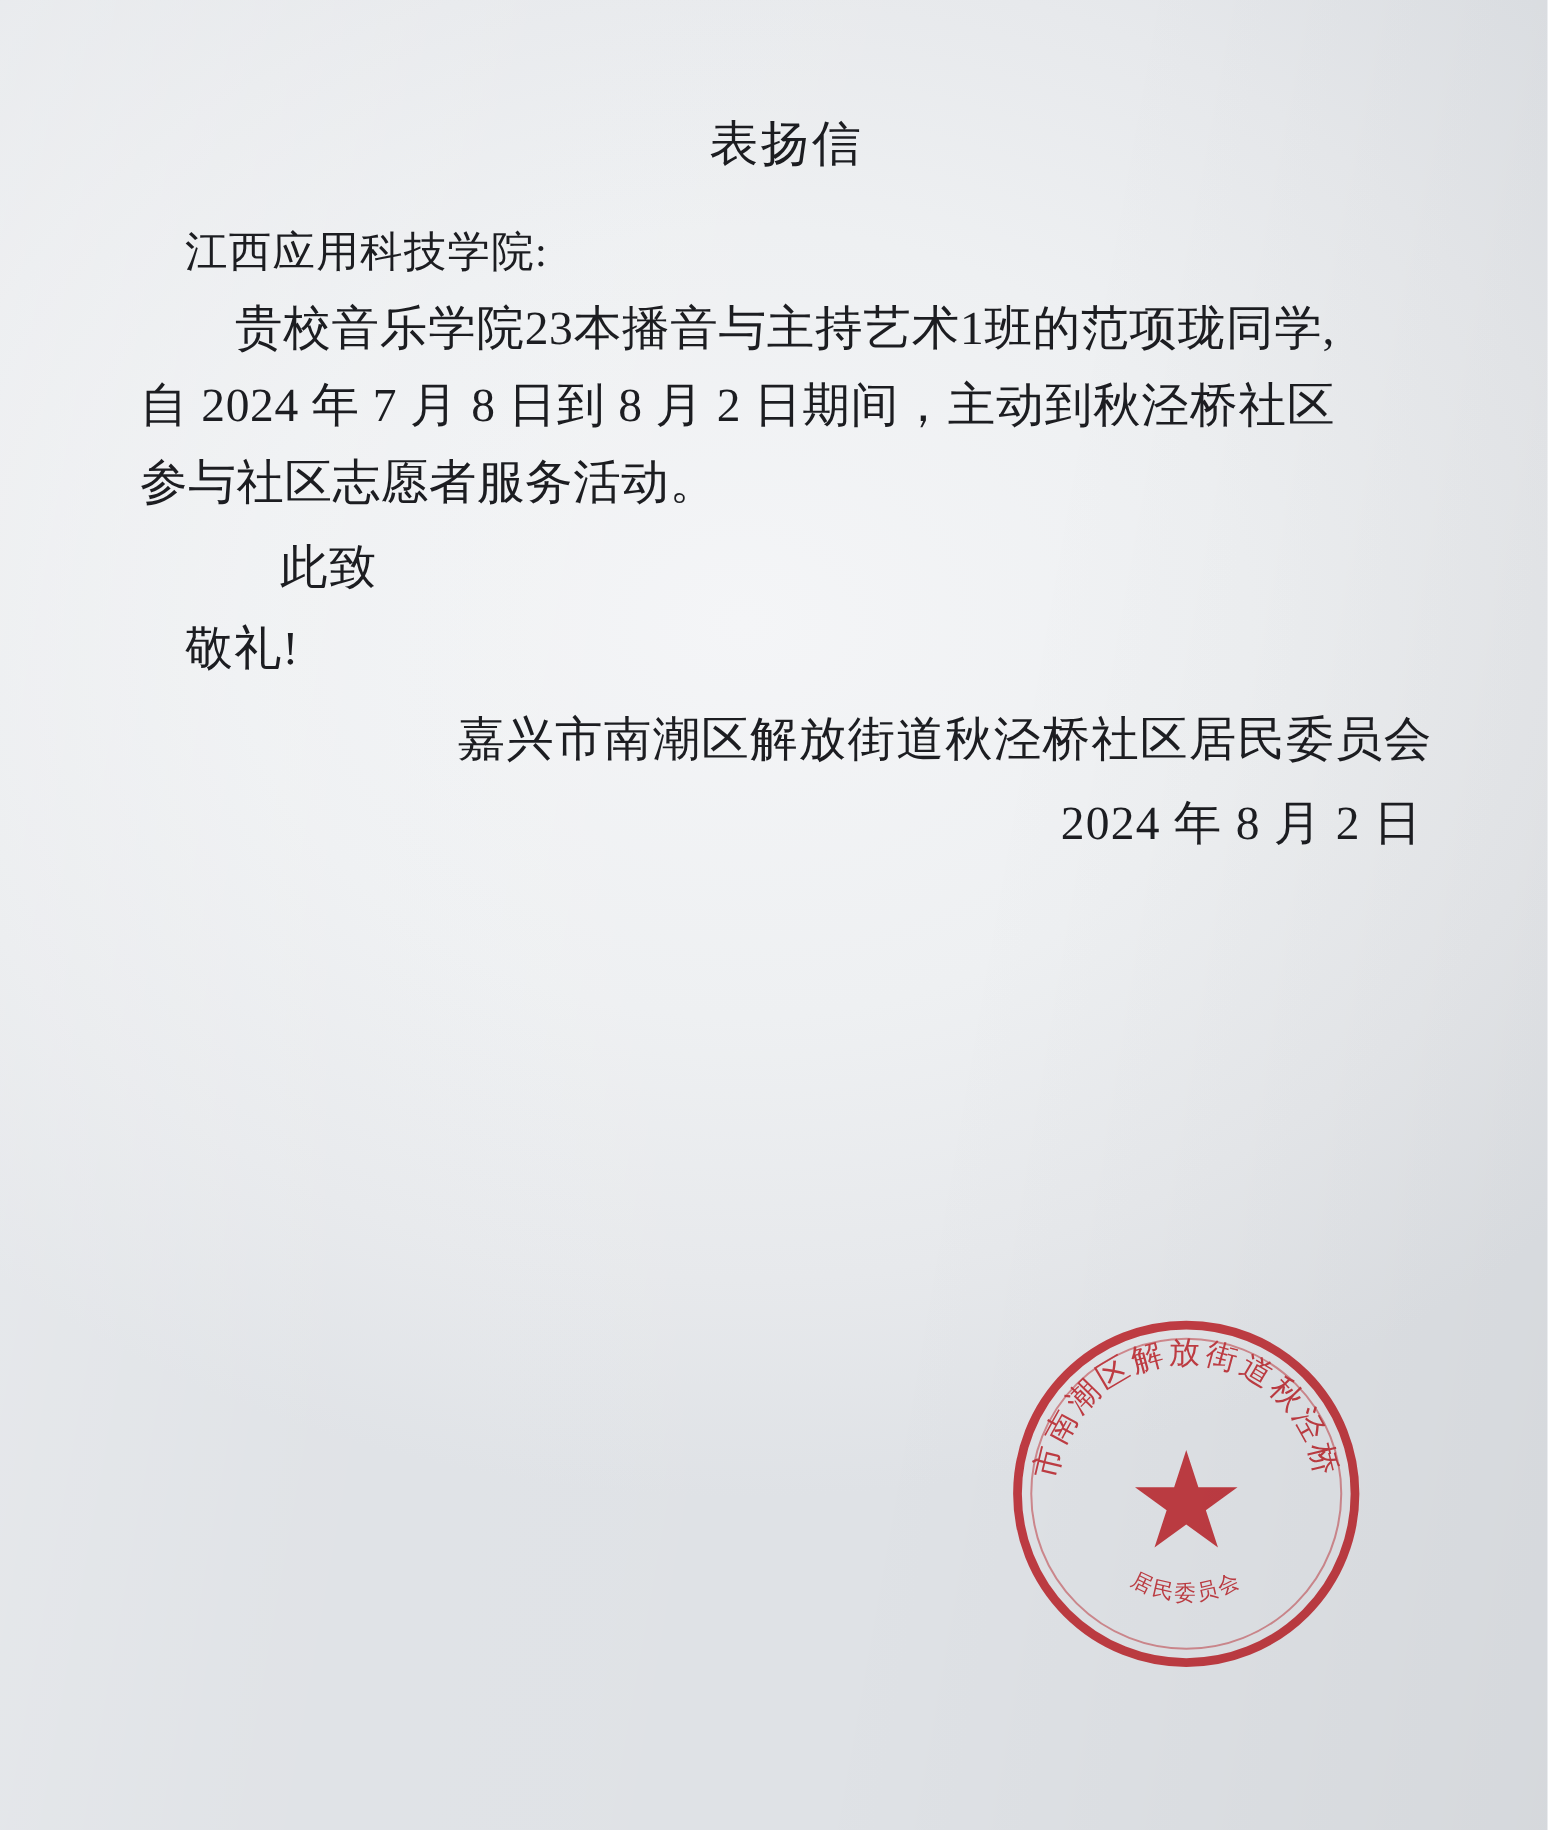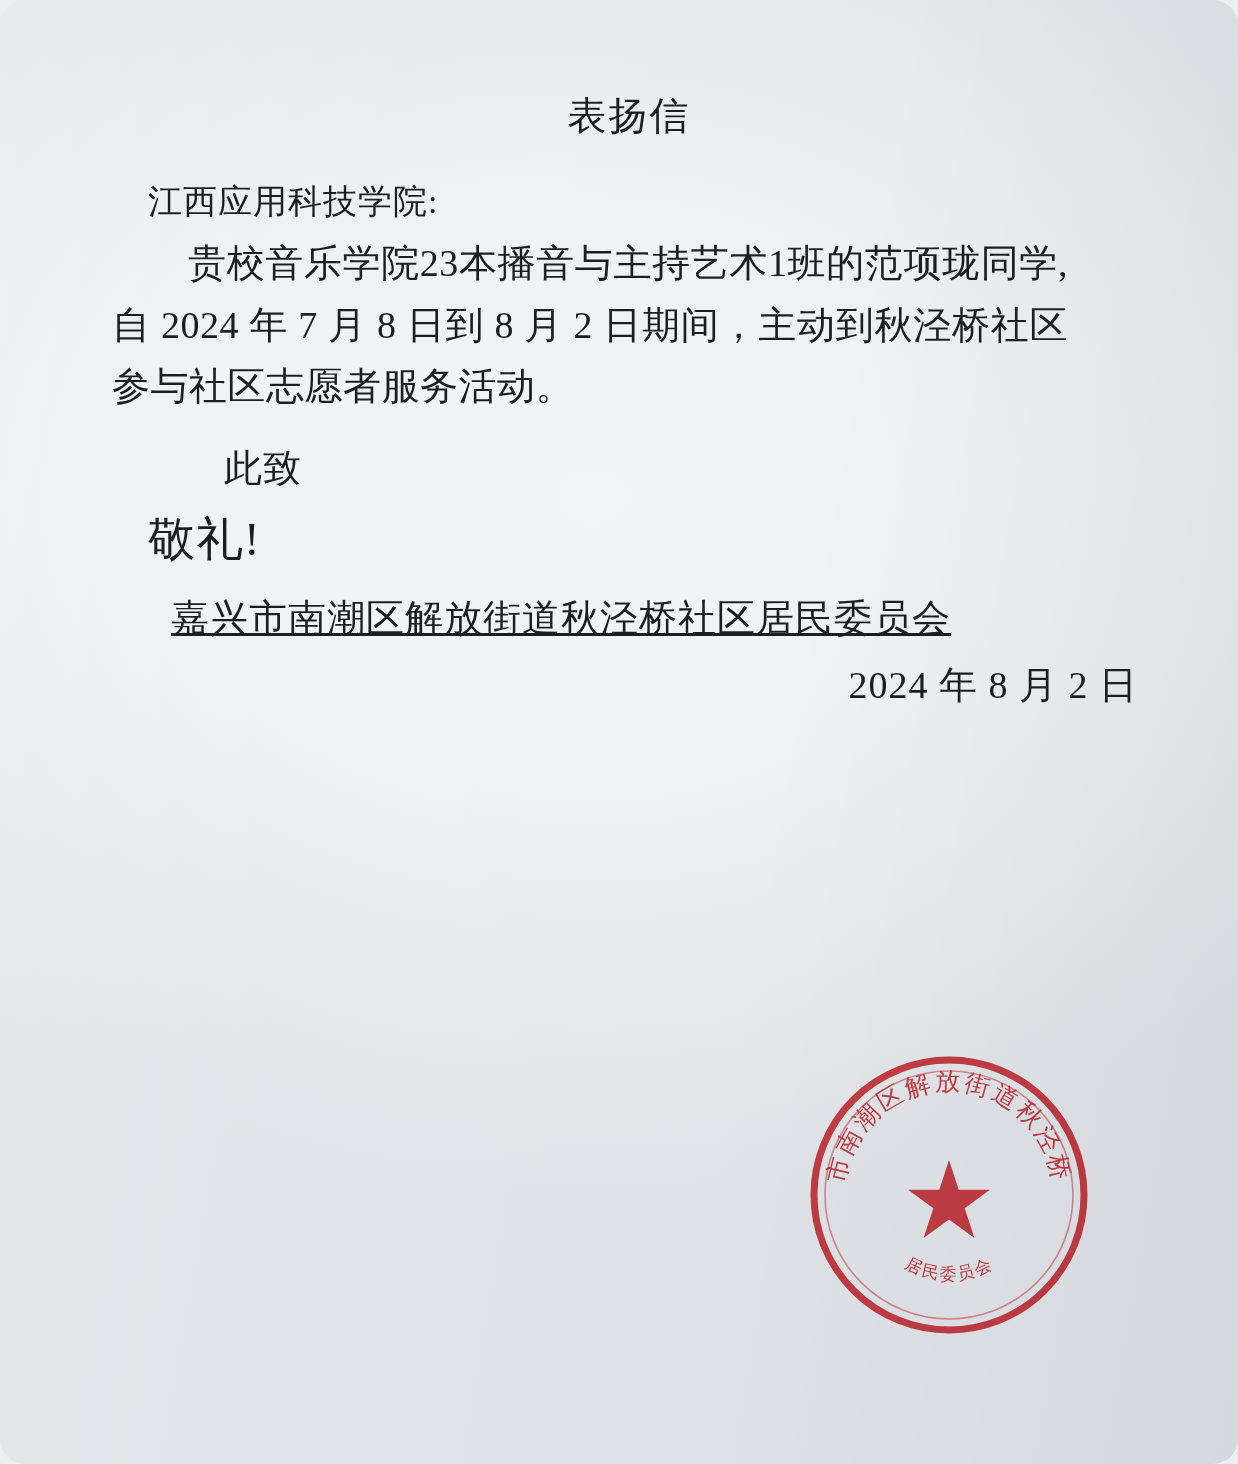--- a/index.html
+++ b/index.html
@@ -16,21 +16,20 @@
 
   
   .paper {
     position: relative;
     width: 1238px;
     height: 1464px;
     background:
       radial-gradient(ellipse 900px 700px at 48% 34%, #f4f5f7 0%, #eef0f2 45%, #e7e9ec 75%, #dfe2e6 100%);
     box-sizing: border-box;
     overflow: hidden;
-    border-radius: 25px;
   }
   .paper::after {
     content: "";
     position: absolute;
     inset: 0;
     pointer-events: none;
     background:
       linear-gradient(100deg, rgba(255,255,255,0.30) 0%, rgba(255,255,255,0.05) 30%, rgba(0,0,0,0.00) 60%, rgba(0,0,0,0.045) 100%);
   }
 
@@ -67,42 +66,41 @@
     padding: 0 170px 0 112px;
     text-indent: 76px;
     text-align: justify;
     text-justify: inter-ideograph;
     letter-spacing: 0.5px;
   }
 
   .closing-1 {
     font-size: 38px;
     color: #1c1d21;
-    margin: 25px 0 0 0;
+    margin: 10px 0 0 0;
     padding-left: 148px;
     text-indent: 76px;
     letter-spacing: 1px;
   }
   .closing-2 {
-    font-size: 47px;
+    font-size: 38px;
     color: #1c1d21;
     margin: 14px 0 0 0;
     padding-left: 148px;
     letter-spacing: 1px;
   }
 
   .signature {
     font-size: 38px;
     color: #1c1d21;
     margin: 22px 0 0 0;
-    text-align: center;
-    padding-right: 116px;
+    text-align: right;
+    padding-right: 92px;
     letter-spacing: 1px;
     white-space: nowrap;
-    text-decoration: underline;
   }
   .sign-date {
     font-size: 38px;
     color: #1c1d21;
     margin: 16px 0 0 0;
     text-align: right;
     padding-right: 100px;
     letter-spacing: 1px;
   }
 

